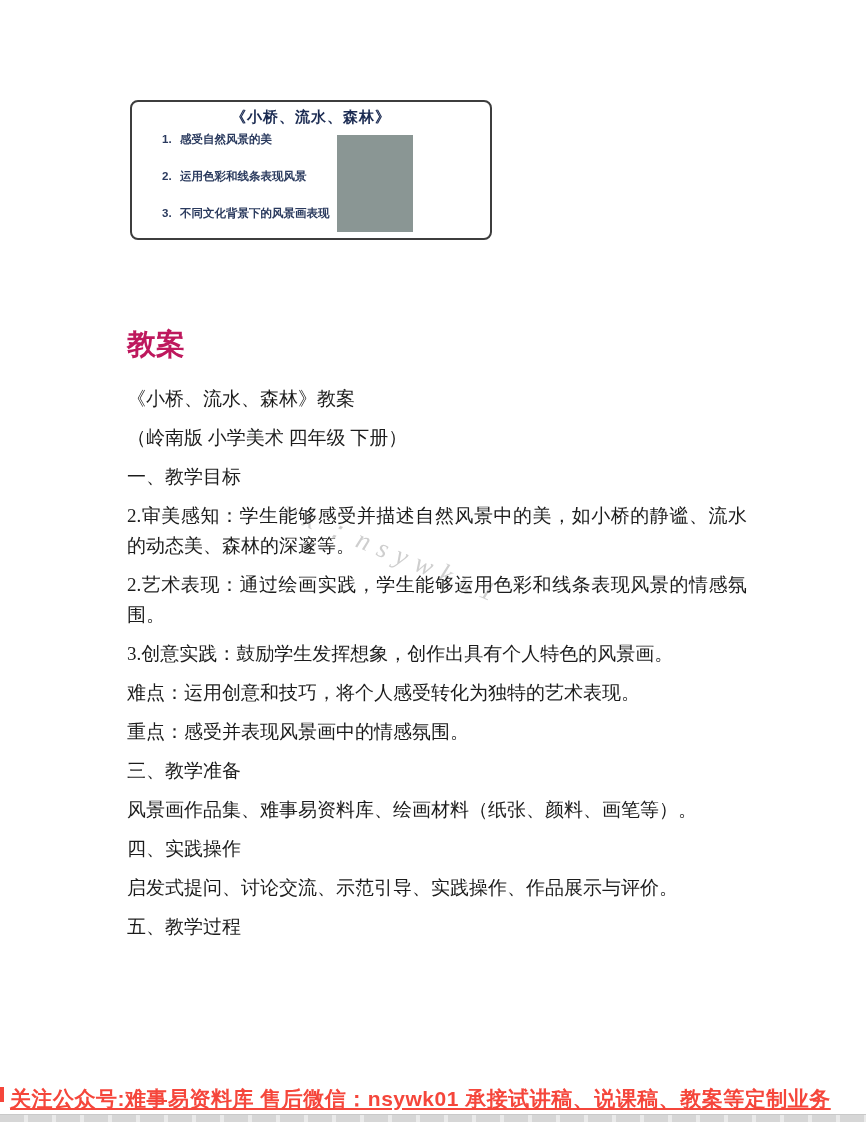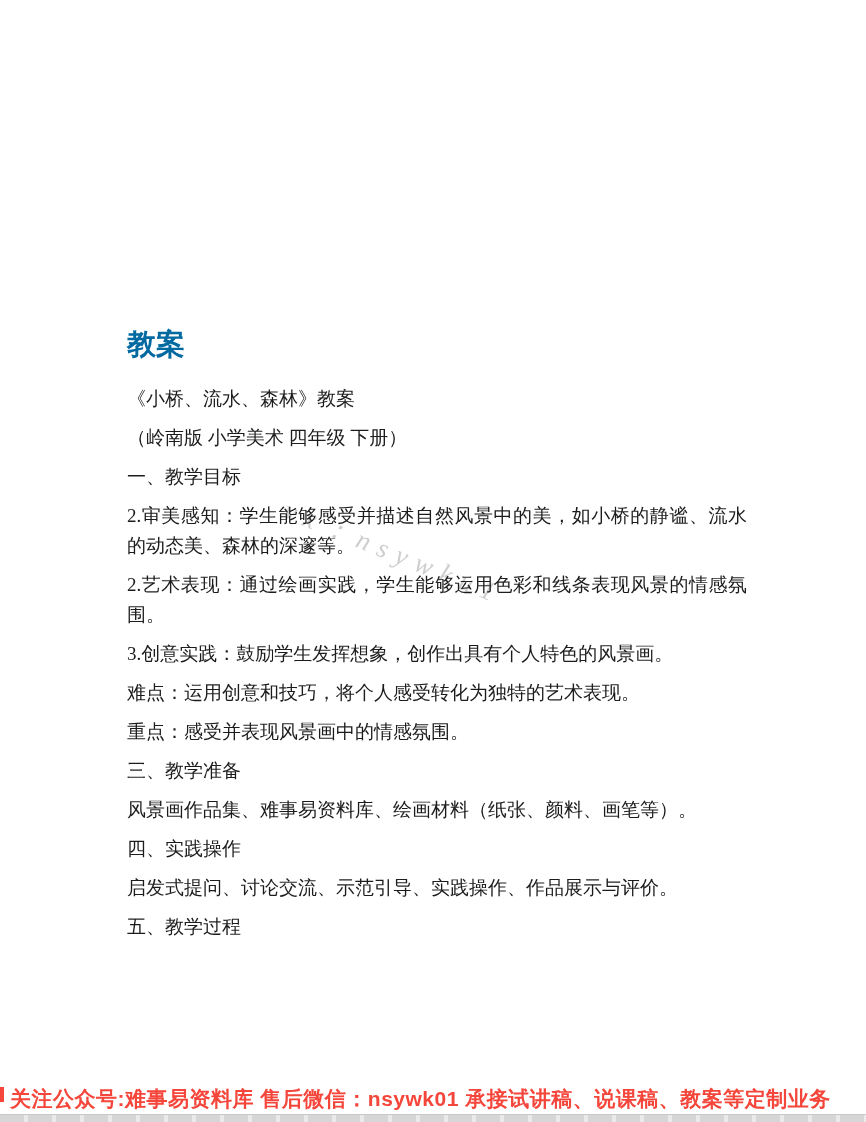--- a/index.html
+++ b/index.html
@@ -72,52 +72,70 @@
   }
 
   
   .doc{
     position:absolute;left:127px;top:323px;width:620px;
     color:#1c1c1c;
   }
   .doc h1{
     margin:0 0 19px 0;
     font-size:29px;line-height:42px;
-    font-weight:bold;color:#0369a1;
+    font-weight:bold;color:#be185d;
   }
   .doc p{
     margin:0 0 9px 0;
     font-size:19px;line-height:30px;
     text-align:justify;
   }
 
   
   .footer-text{
     position:absolute;left:10px;bottom:9px;
     font-family:"Liberation Sans","DejaVu Sans",sans-serif;
     font-weight:bold;font-size:21px;letter-spacing:0.5px;
-    color:#f5463b;white-space:nowrap;
+    color:#f5463b;white-space:nowrap;text-decoration:underline;
   }
   .footer-edge-mark{
     position:absolute;left:0;bottom:20px;width:4px;height:15px;
     background:#f5463b;
   }
   .footer-bar{
     position:absolute;left:0;bottom:0;width:100%;height:7px;
     background:repeating-linear-gradient(90deg,
       #d6d6d6 0px,#d6d6d6 24px,
       #eaeaea 24px,#eaeaea 28px);
     border-top:1px solid #c9c9c9;
   }
 </style>
 </head>
 <body>
 
 <div class="page">
 
+  <div class="slide-box">
+    <div class="slide-title">《小桥、流水、森林》</div>
+    <div class="slide-list">
+      <div class="slide-item">
+        <span class="num">1.</span>
+        <span>感受自然风景的美</span>
+      </div>
+      <div class="slide-item">
+        <span class="num">2.</span>
+        <span>运用色彩和线条表现风景</span>
+      </div>
+      <div class="slide-item">
+        <span class="num">3.</span>
+        <span>不同文化背景下的风景画表现</span>
+      </div>
+    </div>
+    <div class="slide-image"></div>
+  </div>
 
   <div class="watermark">vx：nsywku1</div>
 
   <div class="doc">
     <h1>教案</h1>
     <p>《小桥、流水、森林》教案</p>
     <p>（岭南版 小学美术 四年级 下册）</p>
     <p>一、教学目标</p>
     <p>2.审美感知：学生能够感受并描述自然风景中的美，如小桥的静谧、流水的动态美、森林的深邃等。</p>
     <p>2.艺术表现：通过绘画实践，学生能够运用色彩和线条表现风景的情感氛围。</p>

